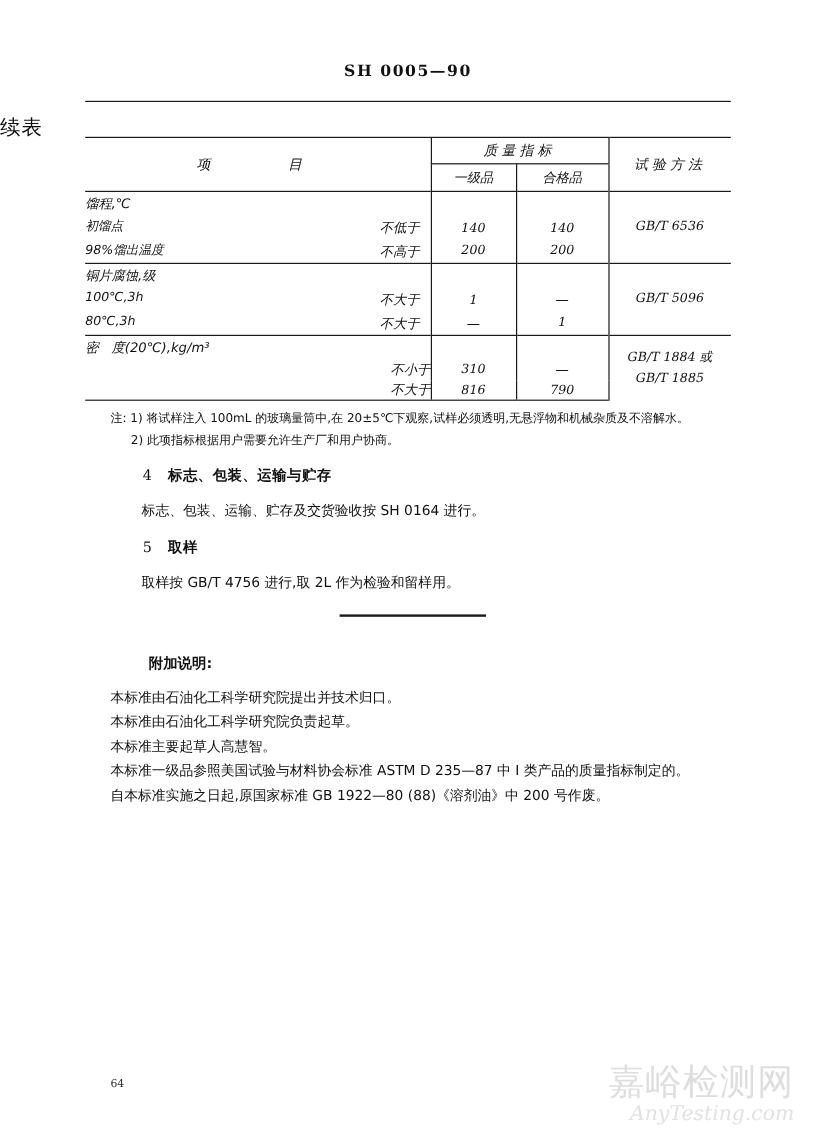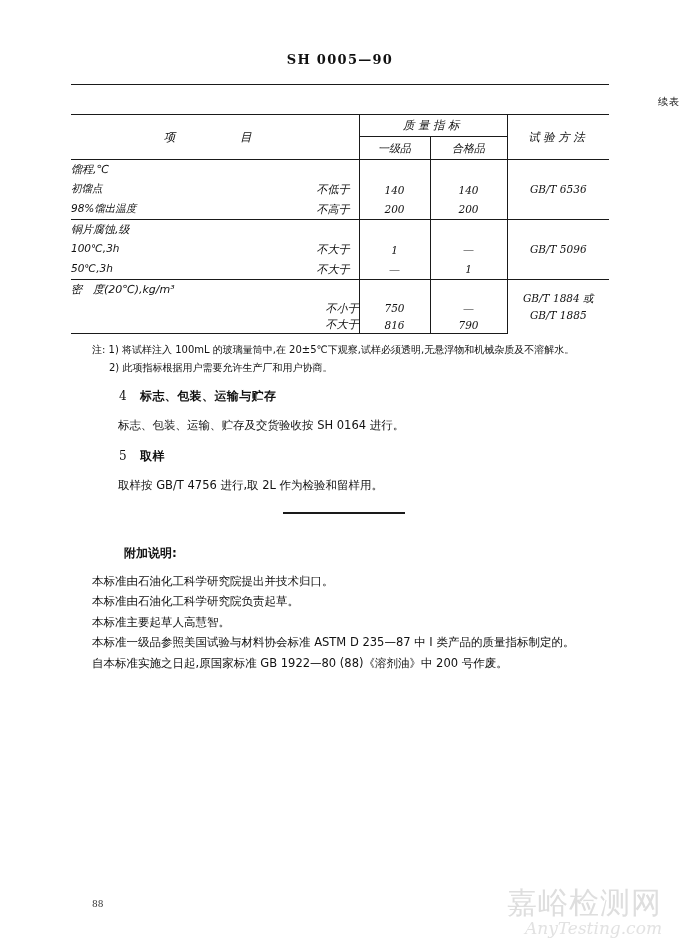--- a/index.html
+++ b/index.html
@@ -41,22 +41,22 @@
     width: 538px;
     height: 0;
     border-top: 1.6px solid #1a1a1a;
   }
 
   .continued-label {
     position: absolute;
     top: 95px;
     left: 0;
     width: 680px;
-    text-align: right;
-    font-size: 10px;
+    text-align: left;
+    font-size: 17px;
     letter-spacing: 1px;
   }
 
   
   .spec-table {
     position: absolute;
     top: 114px;
     left: 71px;
     width: 538px;
     border-collapse: collapse;
@@ -292,39 +292,39 @@
       <tr class="row-h">
         <td class="sub-name">
           <span>100℃,3h</span>
           <span class="qualifier" style="float:right">不大于</span>
         </td>
         <td class="bl num">1</td>
         <td class="bl num dash">—</td>
       </tr>
       <tr class="row-h">
         <td class="sub-name">
-          <span>50℃,3h</span>
+          <span>80℃,3h</span>
           <span class="qualifier" style="float:right">不大于</span>
         </td>
         <td class="bl num dash">—</td>
         <td class="bl num">1</td>
       </tr>
 
       <tr class="row-h">
         <td class="bt group-name">密　度(20℃),kg/m³</td>
         <td class="bt bl"></td>
         <td class="bt bl"></td>
         <td class="bt bl method" rowspan="3">
           <span>GB/T 1884 或</span><br>
           <span>GB/T 1885</span>
         </td>
       </tr>
       <tr style="height:17px">
         <td class="qualifier">不小于</td>
-        <td class="bl num">750</td>
+        <td class="bl num">310</td>
         <td class="bl num dash">—</td>
       </tr>
       <tr style="height:17px">
         <td class="bb qualifier">不大于</td>
         <td class="bb bl num">816</td>
         <td class="bb bl num">790</td>
       </tr>
     </tbody>
   </table>
 
@@ -351,20 +351,20 @@
 
   <div class="appendix">
     <div class="appendix-title">附加说明:</div>
     <div class="appendix-line">本标准由石油化工科学研究院提出并技术归口。</div>
     <div class="appendix-line">本标准由石油化工科学研究院负责起草。</div>
     <div class="appendix-line">本标准主要起草人高慧智。</div>
     <div class="appendix-line">本标准一级品参照美国试验与材料协会标准 ASTM D 235—87 中 I 类产品的质量指标制定的。</div>
     <div class="appendix-line">自本标准实施之日起,原国家标准 GB 1922—80 (88)《溶剂油》中 200 号作废。</div>
   </div>
 
-  <div class="page-number">88</div>
+  <div class="page-number">64</div>
 
   <div class="watermark">
     <div class="watermark-cn">嘉峪检测网</div>
     <div class="watermark-en">AnyTesting.com</div>
   </div>
 
 </div>
 
 </body></html>

